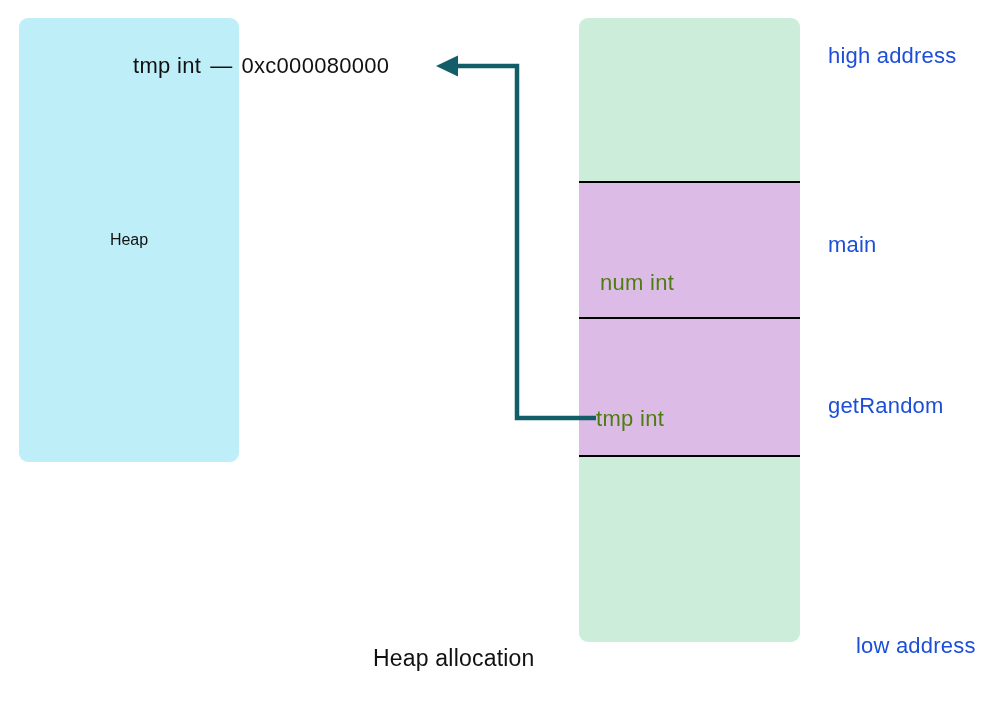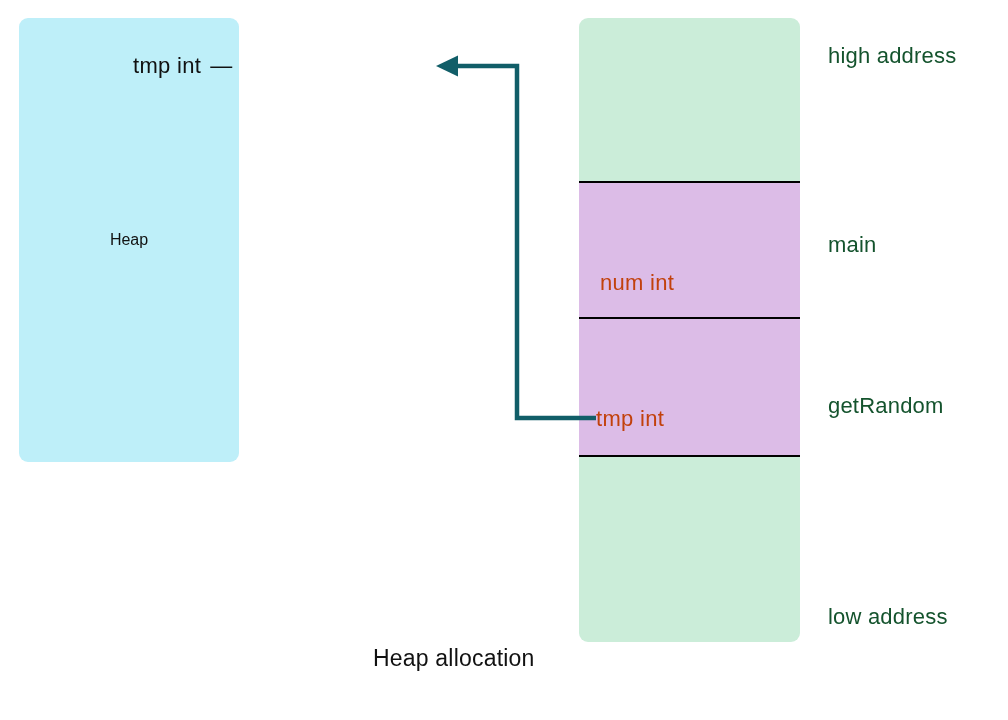--- a/index.html
+++ b/index.html
@@ -45,21 +45,21 @@
   .seg-free-high   { height: 163px; }
   .seg-frame-main  { height: 136px; border-top: 2px solid #000; }
   .seg-frame-getr  { height: 138px; border-top: 2px solid #000; }
   .seg-free-low    { height: 187px; border-top: 2px solid #000; }
 
   
   .var-label {
     position: absolute;
     font-size: 22px;
     line-height: 24px;
-    color: #c2410c;
+    color: #4d7c0f;
     letter-spacing: 0.3px;
     white-space: nowrap;
   }
   .num-int-label { left: 600px; top: 271px; }
   .tmp-int-stack-label { left: 596px; top: 407px; }
 
   
   .pointer-row {
     position: absolute;
     left: 133px; top: 53px;
@@ -73,27 +73,27 @@
     white-space: nowrap;
   }
 
   
   .side-label {
     position: absolute;
     left: 828px;
     font-size: 22px;
     line-height: 25px;
     letter-spacing: 0.2px;
-    color: #14532d;
+    color: #1d4ed8;
     white-space: nowrap;
   }
   .side-high { top: 43px; }
   .side-main { top: 232px; }
   .side-getrandom { top: 377px; margin-top: 16px; }
-  .side-low { top: 604px; }
+  .side-low { top: 633px; margin-left: 28px; }
 
   
   .caption {
     position: absolute;
     left: 373px; top: 645px;
     font-size: 23px;
     line-height: 26px;
     letter-spacing: 0.2px;
     color: #111111;
     white-space: nowrap;
@@ -122,20 +122,21 @@
     <div class="seg seg-frame-getr" style="background: rgb(220, 188, 231);"></div>
     <div class="seg seg-free-low" style="background: rgb(203, 237, 217);"></div>
   </div>
 
   <div class="var-label num-int-label">num int</div>
   <div class="var-label tmp-int-stack-label">tmp int</div>
 
   <div class="pointer-row">
     <span>tmp int</span>
     <span>—</span>
+    <span>0xc000080000</span>
   </div>
 
   <div class="side-label side-high">high address</div>
   <div class="side-label side-main">main</div>
   <div class="side-label side-getrandom">getRandom</div>
   <div class="side-label side-low">low address</div>
 
   <div class="caption">Heap allocation</div>
 
   <svg class="arrow-svg" viewBox="0 0 1008 720" xmlns="http://www.w3.org/2000/svg">

